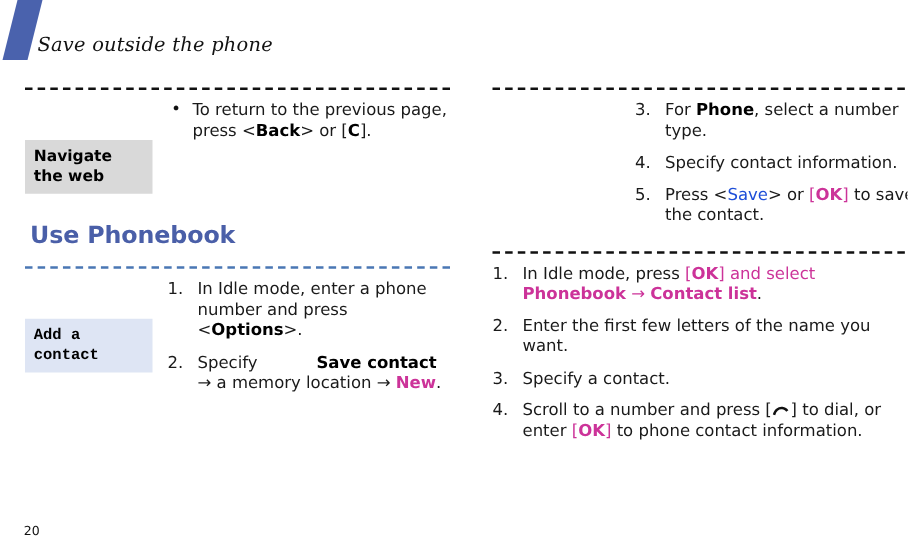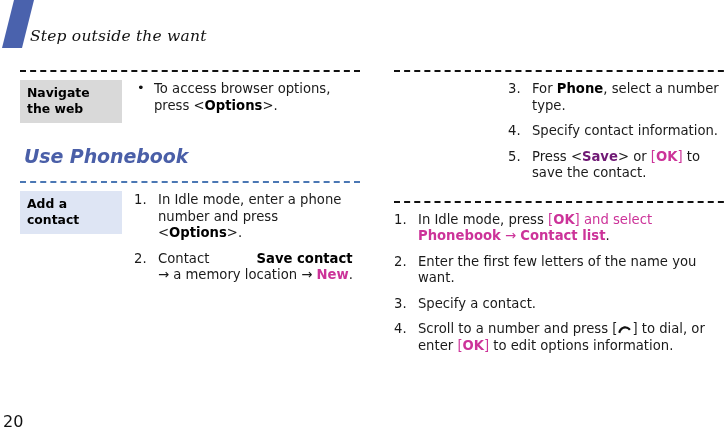--- a/index.html
+++ b/index.html
@@ -34,23 +34,23 @@
     font-style: italic;
     font-size: 15.5px;
     color: #111111;
     letter-spacing: 0.2px;
     white-space: nowrap;
   }
 
   
   .folio {
     position: absolute;
-    left: 3px;
+    left: 19px;
     bottom: 9px;
-    font-size: 16px;
+    font-size: 10px;
     color: #111111;
     font-family: "DejaVu Sans", sans-serif;
   }
 
   
   .col {
     position: absolute;
     top: 70px;
     width: 340px;
   }
@@ -78,23 +78,25 @@
     margin-right: 12px;
   }
   .label-box {
     display: block;
     background: #d9d9d9;
     font-weight: bold;
     font-size: 12.4px;
     line-height: 16px;
     padding: 5px 7px 6px 7px;
     color: #000000;
+    margin-top: 32px;
   }
   .label-box.tint {
     background: #dee5f4;
+    font-family: Liberation Mono, monospace;
   }
   .body-cell {
     flex: 1 1 auto;
     padding-top: 1px;
   }
 
   
   ul.bullets {
     list-style: none;
     margin: 0;
@@ -139,103 +141,102 @@
   }
   ol.steps.start-3 { counter-reset: stepnum 2; }
 
   
   .sec-head {
     font-size: 19px;
     font-weight: bold;
     color: #4a5fa8;
     margin: 22px 0 14px 4px;
     letter-spacing: -0.1px;
-    font-style: italic;
   }
 
   
   .callkey {
     display: inline-block;
     width: 15px;
     height: 11px;
     vertical-align: -1px;
     position: relative;
     top: 1px;
   }
   .spacer-sm { height: 10px; }
 </style>
 </head>
 <body>
 
 <div class="corner-mark"></div>
-<div class="running-head">Step outside the want</div>
+<div class="running-head">Save outside the phone</div>
 
 <div class="col col-left">
 
   <div class="rule"></div>
 
   <div class="row">
     <div class="label-cell">
       <span class="label-box">
         <span>Navigate</span><br>
         <span>the web</span>
       </span>
     </div>
     <div class="body-cell">
       <ul class="bullets">
-          <li><span>To access browser options, press &lt;</span><span style="font-weight: bold; color: rgb(0, 0, 0);">Options</span><span>&gt;.</span></li>
+          <li><span>To return to the previous page, press &lt;</span><span style="font-weight: bold; color: rgb(0, 0, 0);">Back</span><span>&gt; or [</span><span style="font-weight: bold; color: rgb(0, 0, 0);">C</span><span>].</span></li>
         </ul>
     </div>
   </div>
 
   <div class="sec-head">Use Phonebook</div>
 
   <div class="rule rule-blue"></div>
 
   <div class="row">
     <div class="label-cell">
       <span class="label-box tint">Add a contact</span>
     </div>
     <div class="body-cell">
       <ol class="steps">
           <li><span>In Idle mode, enter a phone number and press &lt;</span><span style="font-weight: bold; color: rgb(0, 0, 0);">Options</span><span>&gt;.</span></li>
-          <li><span>Contact </span><span style="font-weight: bold; color: rgb(0, 0, 0); margin-left: 43px;">Save contact</span><span> → a memory location → </span><span style="color: rgb(204, 51, 153); font-weight: bold; text-align: center;">New</span><span>.</span></li>
+          <li><span>Specify </span><span style="font-weight: bold; color: rgb(0, 0, 0); margin-left: 43px;">Save contact</span><span> → a memory location → </span><span style="color: rgb(204, 51, 153); font-weight: bold; text-align: center;">New</span><span>.</span></li>
         </ol>
     </div>
   </div>
 
 </div>
 
 <div class="col col-right">
 
   <div class="rule"></div>
 
   <div class="row">
     <div class="label-cell"></div>
     <div class="body-cell">
       <ol class="steps start-3">
           <li><span>For </span><span style="font-weight: bold; color: rgb(0, 0, 0); text-align: right;">Phone</span><span>, select a number type.</span></li>
           <li><span>Specify contact information.</span></li>
-          <li><span>Press &lt;</span><span style="font-weight: bold; color: #701a75;">Save</span><span>&gt; or </span><span style="color: rgb(204, 51, 153);">[</span><span style="color: rgb(204, 51, 153); font-weight: bold;">OK</span><span style="color: rgb(204, 51, 153);">]</span><span> to save the contact.</span></li>
+          <li><span>Press &lt;</span><span style="font-weight: normal; color: #1d4ed8;">Save</span><span>&gt; or </span><span style="color: rgb(204, 51, 153);">[</span><span style="color: rgb(204, 51, 153); font-weight: bold;">OK</span><span style="color: rgb(204, 51, 153);">]</span><span> to save the contact.</span></li>
         </ol>
     </div>
   </div>
 
   <div class="spacer-sm"></div>
 
   <div class="rule"></div>
 
   <div class="row">
     <div class="body-cell">
       <ol class="steps">
           <li><span>In Idle mode, press </span><span style="color: rgb(204, 51, 153);">[</span><span style="color: rgb(204, 51, 153); font-weight: bold;">OK</span><span style="color: rgb(204, 51, 153);">]</span><span style="color: rgb(204, 51, 153);"> and select </span><span style="color: rgb(204, 51, 153); font-weight: bold;">Phonebook</span><span style="color: rgb(204, 51, 153);"> → </span><span style="color: rgb(204, 51, 153); font-weight: bold;">Contact list</span><span>.</span></li>
           <li><span>Enter the first few letters of the name you want.</span></li>
           <li><span>Specify a contact.</span></li>
           <li><span>Scroll to a number and press [</span><svg class="callkey" viewBox="0 0 16 12">
               <path d="M1.2 9.3 C2.4 4.6 6.0 2.2 9.6 2.6 C12.0 2.9 13.8 4.2 14.8 5.6 L12.9 7.0 C12.0 5.9 10.7 5.0 9.2 4.9 C6.6 4.7 4.2 6.4 3.3 10.0 Z" fill="#111111"></path>
-            </svg><span>] to dial, or enter </span><span style="color: rgb(204, 51, 153);">[</span><span style="color: rgb(204, 51, 153); font-weight: bold;">OK</span><span style="color: rgb(204, 51, 153);">]</span><span> to edit options information.</span></li>
+            </svg><span>] to dial, or enter </span><span style="color: rgb(204, 51, 153);">[</span><span style="color: rgb(204, 51, 153); font-weight: bold;">OK</span><span style="color: rgb(204, 51, 153);">]</span><span> to phone contact information.</span></li>
         </ol>
     </div>
   </div>
 
 </div>
 
 <div class="folio">20</div>
 
 </body></html>

